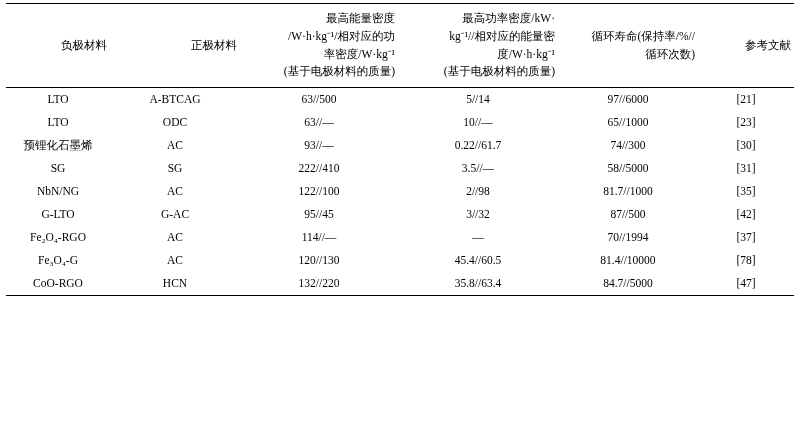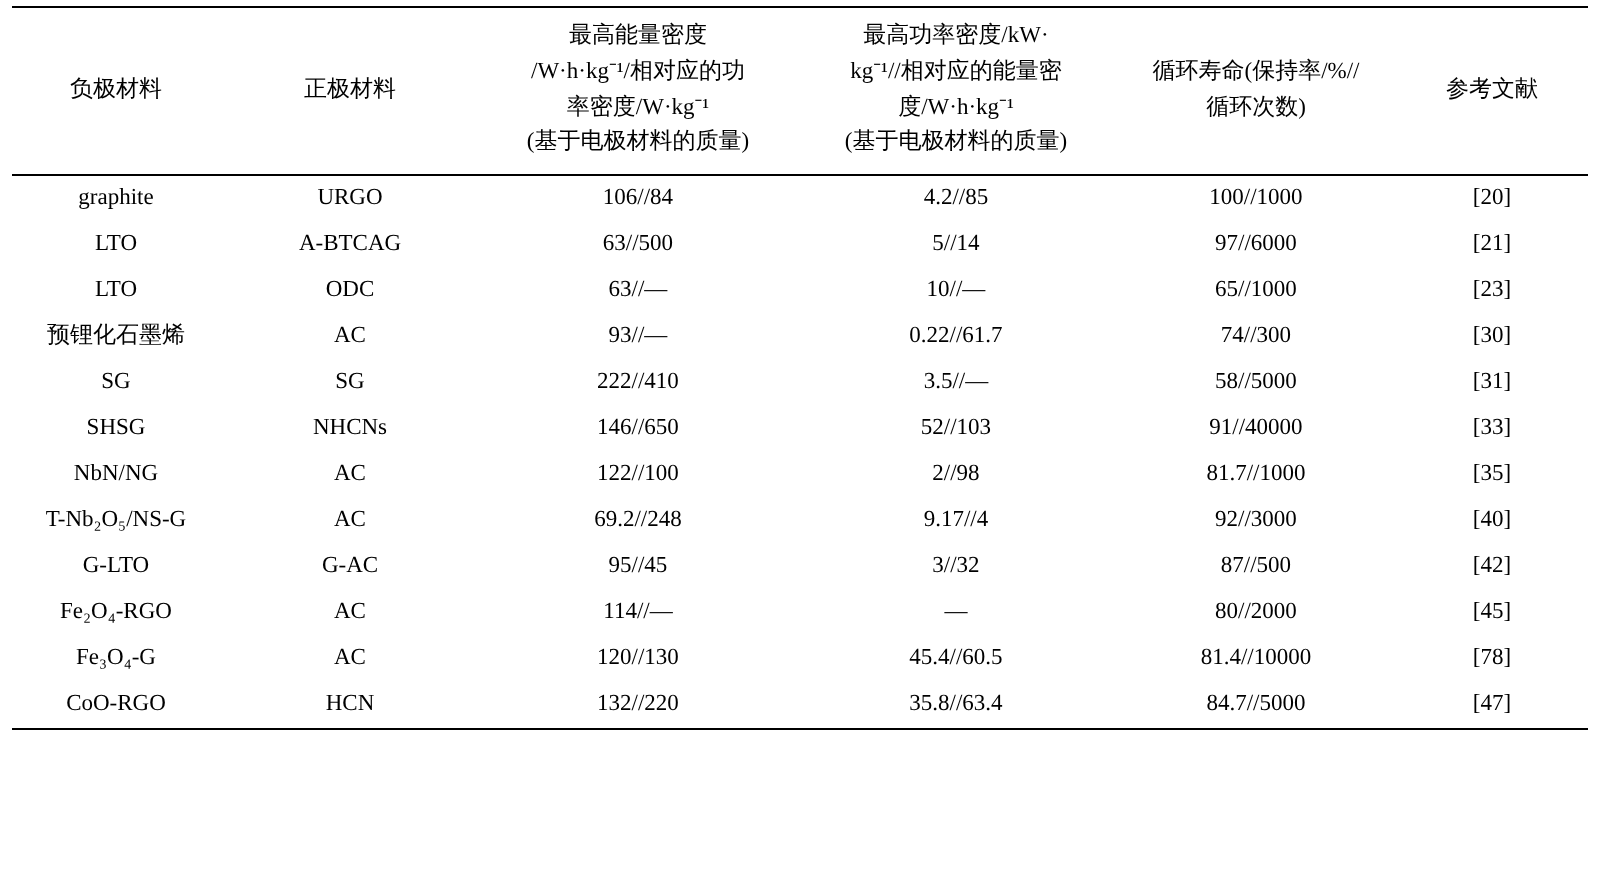--- a/index.html
+++ b/index.html
@@ -48,21 +48,21 @@
   table.data-table tbody tr:last-child td {
     border-bottom: 1.2px solid #000;
   }
   .col-anode   { width: 104px; }
   .col-cathode { width: 130px; }
   .col-energy  { width: 158px; }
   .col-power   { width: 160px; }
   .col-cycle   { width: 140px; }
   .col-ref     { width: 96px; }
 
-  .hdr-line { display: block; white-space: nowrap; }
+  .hdr-line { display: block; white-space: nowrap; text-align: right; }
   .cell-txt { display: inline-block; white-space: nowrap; }
 </style>
 </head>
 <body>
 
 <div class="page">
   <table class="data-table">
     <colgroup>
       <col class="col-anode">
       <col class="col-cathode">
@@ -95,28 +95,20 @@
             <span class="hdr-line">循环寿命(保持率/%//</span>
             <span class="hdr-line">循环次数)</span>
           </th>
         <th>
             <span class="hdr-line">参考文献</span>
           </th>
       </tr>
     </thead>
     <tbody>
         <tr>
-          <td><span class="cell-txt">graphite</span></td>
-          <td><span class="cell-txt">URGO</span></td>
-          <td><span class="cell-txt">106//84</span></td>
-          <td><span class="cell-txt">4.2//85</span></td>
-          <td><span class="cell-txt">100//1000</span></td>
-          <td><span class="cell-txt">[20]</span></td>
-        </tr>
-        <tr>
           <td><span class="cell-txt">LTO</span></td>
           <td><span class="cell-txt">A-BTCAG</span></td>
           <td><span class="cell-txt">63//500</span></td>
           <td><span class="cell-txt">5//14</span></td>
           <td><span class="cell-txt">97//6000</span></td>
           <td><span class="cell-txt">[21]</span></td>
         </tr>
         <tr>
           <td><span class="cell-txt">LTO</span></td>
           <td><span class="cell-txt">ODC</span></td>
@@ -135,58 +127,42 @@
         </tr>
         <tr>
           <td><span class="cell-txt">SG</span></td>
           <td><span class="cell-txt">SG</span></td>
           <td><span class="cell-txt">222//410</span></td>
           <td><span class="cell-txt">3.5//—</span></td>
           <td><span class="cell-txt">58//5000</span></td>
           <td><span class="cell-txt">[31]</span></td>
         </tr>
         <tr>
-          <td><span class="cell-txt">SHSG</span></td>
-          <td><span class="cell-txt">NHCNs</span></td>
-          <td><span class="cell-txt">146//650</span></td>
-          <td><span class="cell-txt">52//103</span></td>
-          <td><span class="cell-txt">91//40000</span></td>
-          <td><span class="cell-txt">[33]</span></td>
-        </tr>
-        <tr>
           <td><span class="cell-txt">NbN/NG</span></td>
           <td><span class="cell-txt">AC</span></td>
           <td><span class="cell-txt">122//100</span></td>
           <td><span class="cell-txt">2//98</span></td>
           <td><span class="cell-txt">81.7//1000</span></td>
           <td><span class="cell-txt">[35]</span></td>
-        </tr>
-        <tr>
-          <td><span class="cell-txt">T-Nb₂O₅/NS-G</span></td>
-          <td><span class="cell-txt">AC</span></td>
-          <td><span class="cell-txt">69.2//248</span></td>
-          <td><span class="cell-txt">9.17//4</span></td>
-          <td><span class="cell-txt">92//3000</span></td>
-          <td><span class="cell-txt">[40]</span></td>
         </tr>
         <tr>
           <td><span class="cell-txt">G-LTO</span></td>
           <td><span class="cell-txt">G-AC</span></td>
           <td><span class="cell-txt">95//45</span></td>
           <td><span class="cell-txt">3//32</span></td>
           <td><span class="cell-txt">87//500</span></td>
           <td><span class="cell-txt">[42]</span></td>
         </tr>
         <tr>
           <td><span class="cell-txt">Fe₂O₄-RGO</span></td>
           <td><span class="cell-txt">AC</span></td>
           <td><span class="cell-txt">114//—</span></td>
           <td><span class="cell-txt">—</span></td>
-          <td><span class="cell-txt">80//2000</span></td>
-          <td><span class="cell-txt">[45]</span></td>
+          <td><span class="cell-txt">70//1994</span></td>
+          <td><span class="cell-txt">[37]</span></td>
         </tr>
         <tr>
           <td><span class="cell-txt">Fe₃O₄-G</span></td>
           <td><span class="cell-txt">AC</span></td>
           <td><span class="cell-txt">120//130</span></td>
           <td><span class="cell-txt">45.4//60.5</span></td>
           <td><span class="cell-txt">81.4//10000</span></td>
           <td><span class="cell-txt">[78]</span></td>
         </tr>
         <tr>

